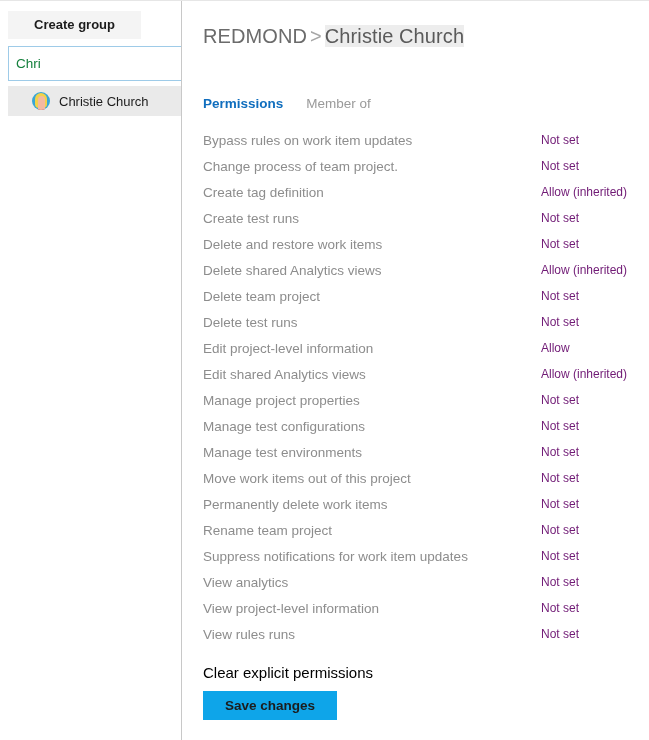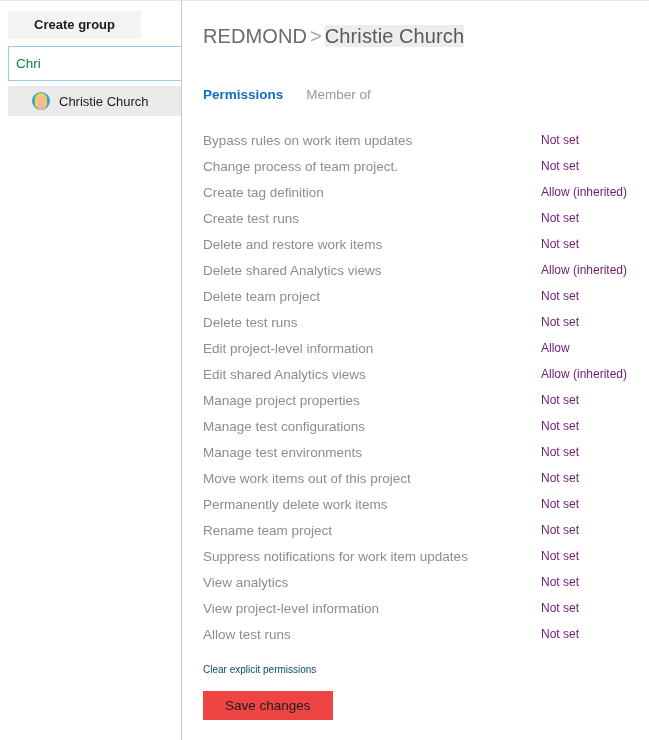--- a/index.html
+++ b/index.html
@@ -141,21 +141,21 @@
   }
   .breadcrumb .bc-sep { color: #a6a6a6; margin: 0 3px; }
   .breadcrumb .bc-current {
     color: #5a5a5a;
     background: #ededed;
   }
 
   .tabs {
     position: absolute;
     left: 21px;
-    top: 86px;
+    top: 95px;
     display: flex;
     align-items: flex-start;
   }
   .tab {
     font-size: 13.5px;
     cursor: pointer;
     white-space: nowrap;
   }
   .tab.active {
     color: #106ebe;
@@ -190,41 +190,41 @@
     font-size: 12px;
     color: #701a75;
     cursor: pointer;
   }
   .perm-value.bold { font-weight: normal; }
 
   .clear-link {
     position: absolute;
     left: 21px;
     top: 663px;
-    font-size: 10px;
-    color: #0c4a6e;
+    font-size: 15px;
+    color: #000000;
     cursor: pointer;
     text-decoration: none;
     text-align: center;
   }
 
   .action-row {
     position: absolute;
     left: 21px;
     top: 690px;
     display: flex;
     gap: 12px;
   }
   .action-btn {
-    background: #ef4444;
+    background: #0ea5e9;
     border: none;
     height: 29px;
     font-family: "Liberation Sans", sans-serif;
     font-size: 13.5px;
-    font-weight: normal;
+    font-weight: bold;
     color: #1c1c1c;
     cursor: pointer;
     padding: 0 22px;
   }
 </style>
 </head>
 <body>
 
 <div id="app">
 
@@ -324,21 +324,21 @@
         </div>
         <div class="perm-row">
           <div class="perm-name">View analytics</div>
           <div class="perm-value">Not set</div>
         </div>
         <div class="perm-row">
           <div class="perm-name">View project-level information</div>
           <div class="perm-value">Not set</div>
         </div>
         <div class="perm-row">
-          <div class="perm-name">Allow test runs</div>
+          <div class="perm-name">View rules runs</div>
           <div class="perm-value">Not set</div>
         </div>
       </div>
 
     <a class="clear-link">Clear explicit permissions</a>
 
     <div class="action-row">
       <button class="action-btn">Save changes</button>
     </div>
 

